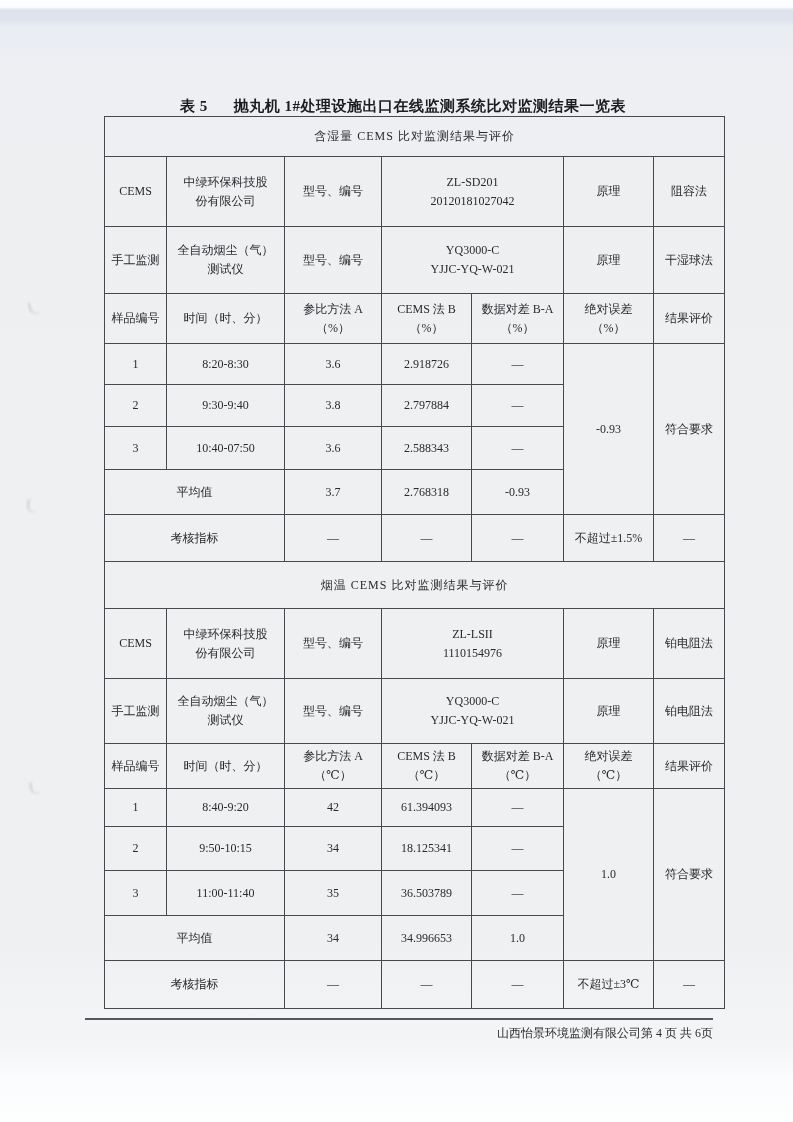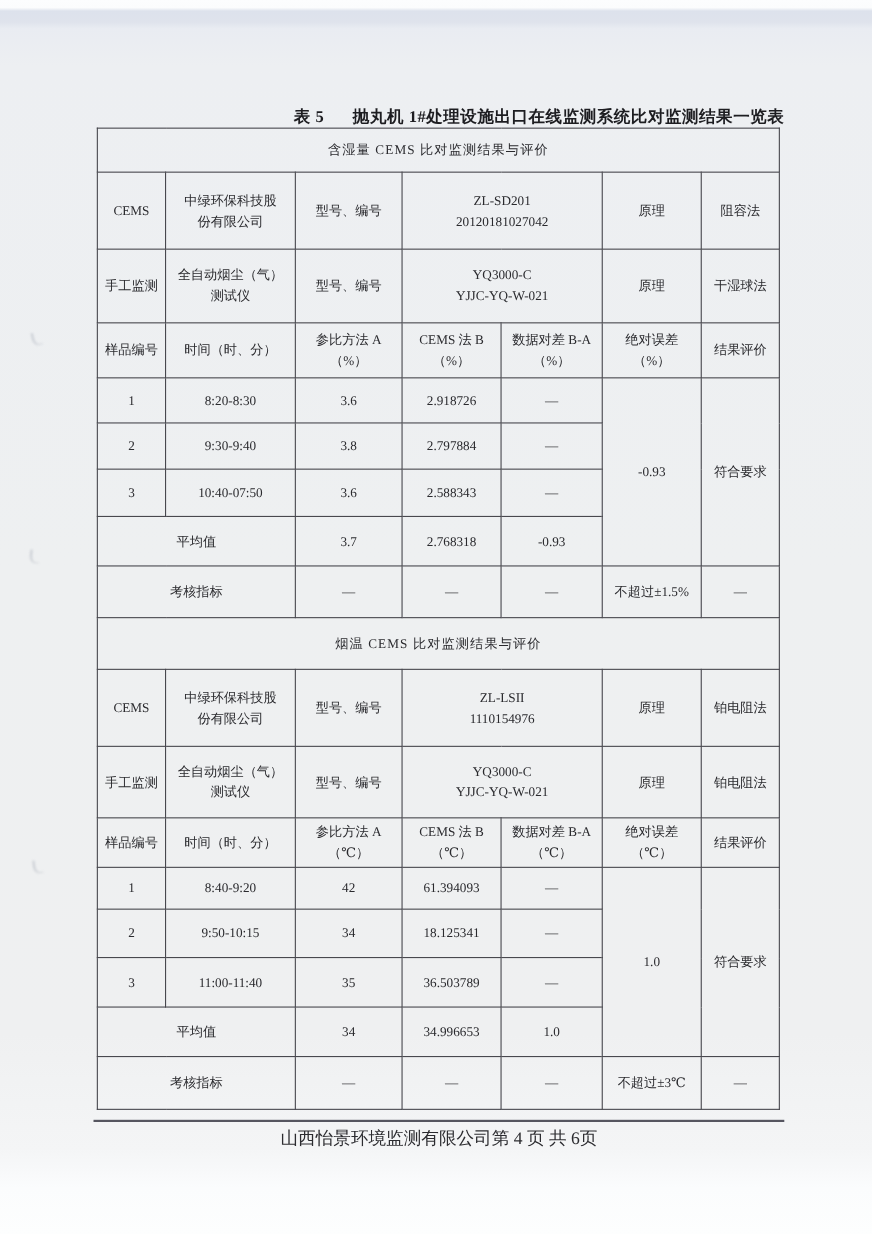--- a/index.html
+++ b/index.html
@@ -6,44 +6,44 @@
   .page {
     position:relative; width:793px; height:1122px; overflow:hidden;
     font-family:"Liberation Serif","DejaVu Serif",serif; color:#26262a;
     background:linear-gradient(180deg,
       #fcfdfe 0px, #fbfcfd 7px, #dde2ec 10px, #dfe3ec 20px,
       #e9ecf2 26px, #edeff2 60px, #eef0f1 520px, #eff0f1 940px,
       #f4f5f6 1045px, #fbfcfd 1080px, #fdfefe 1122px);
   }
   .doc-title {
     position:absolute; top:97px; left:93px; width:620px;
-    text-align:right; font-weight:bold; font-size:15px; color:#1d1d21;
+    text-align:center; font-weight:bold; font-size:15px; color:#1d1d21;
     letter-spacing:0.5px; white-space:nowrap;
   }
   .doc-title .tno { margin-right:26px; }
   table.main-table {
-    position:absolute; top:116px; left:88px; width:620px;
+    position:absolute; top:116px; left:104px; width:620px;
     border-collapse:collapse; table-layout:fixed;
   }
   .main-table td {
     border:1px solid #48484e; text-align:center; vertical-align:middle;
     font-size:12px; padding:2px 3px; white-space:pre-line; line-height:1.55;
     color:#2a2a2e; overflow:hidden;
   }
   .section-cell { font-size:13.5px; letter-spacing:1px; color:#222226; }
   .smudge {
     position:absolute; width:7px; height:11px; opacity:0.35;
     border-left:2px solid #8b93a2; border-bottom:1px solid #9aa1ae;
     border-radius:0 0 0 60%; filter:blur(0.8px);
   }
   .footer {
     position:absolute; left:85px; top:1018px; width:628px;
     border-top:2px solid #565660; padding-top:5px;
-    display:flex; justify-content:center;
-    font-size:16px; color:#2c2c30;
+    display:flex; justify-content:flex-end;
+    font-size:12px; color:#2c2c30;
   }
 </style>
 </head>
 <body>
 
 <div class="page">
 
   <div class="doc-title">
     <span class="tno">表 5</span><span>抛丸机 1#处理设施出口在线监测系统比对监测结果一览表</span>
   </div>

